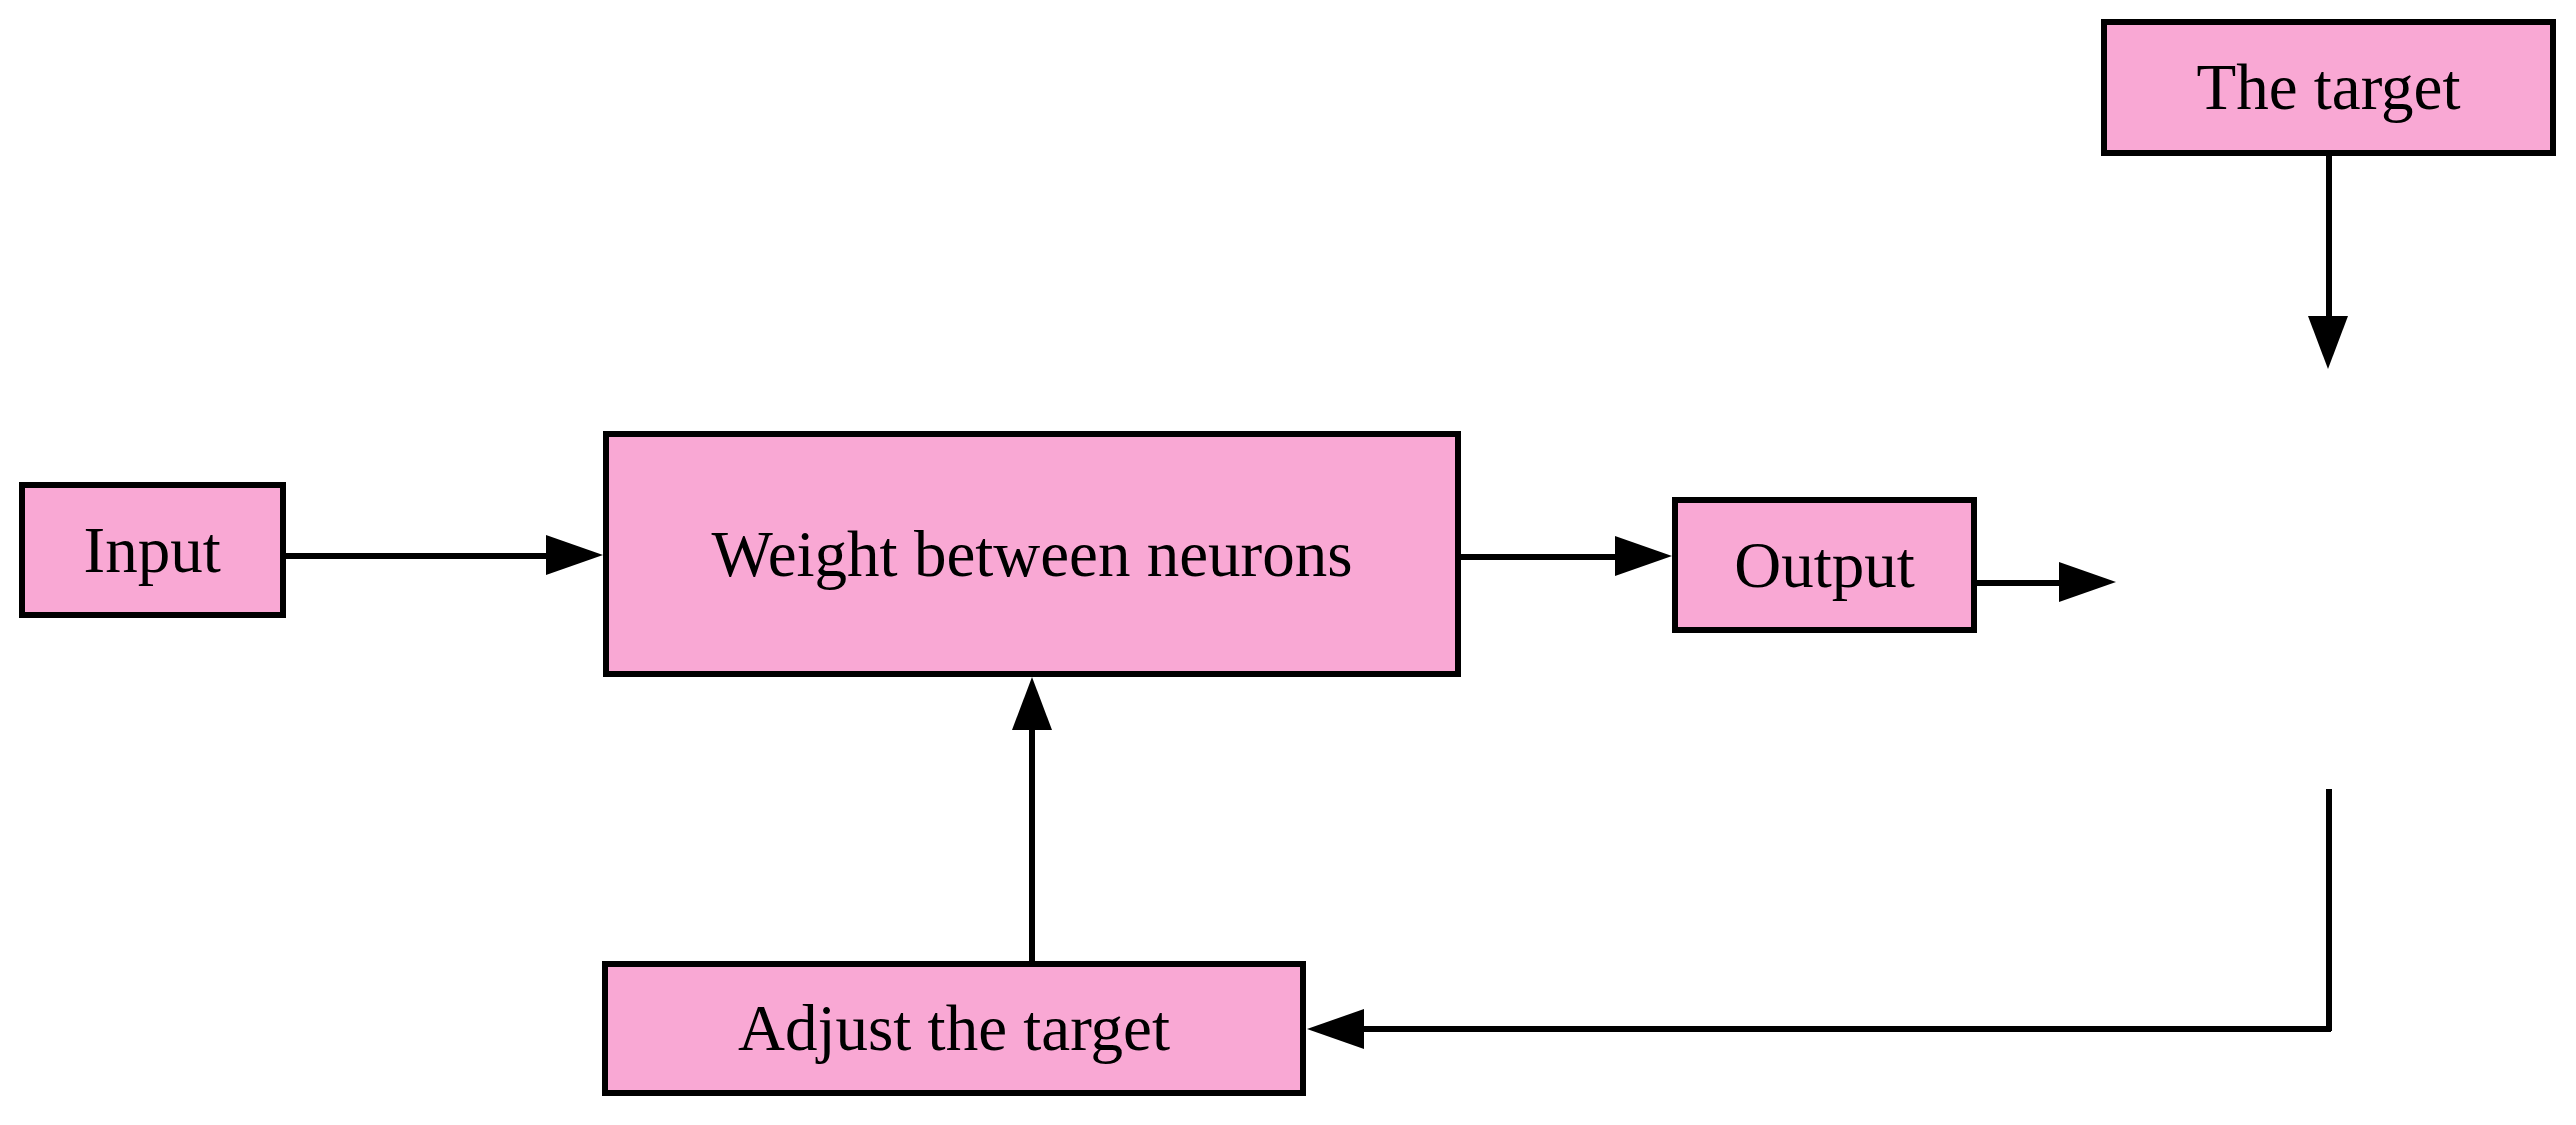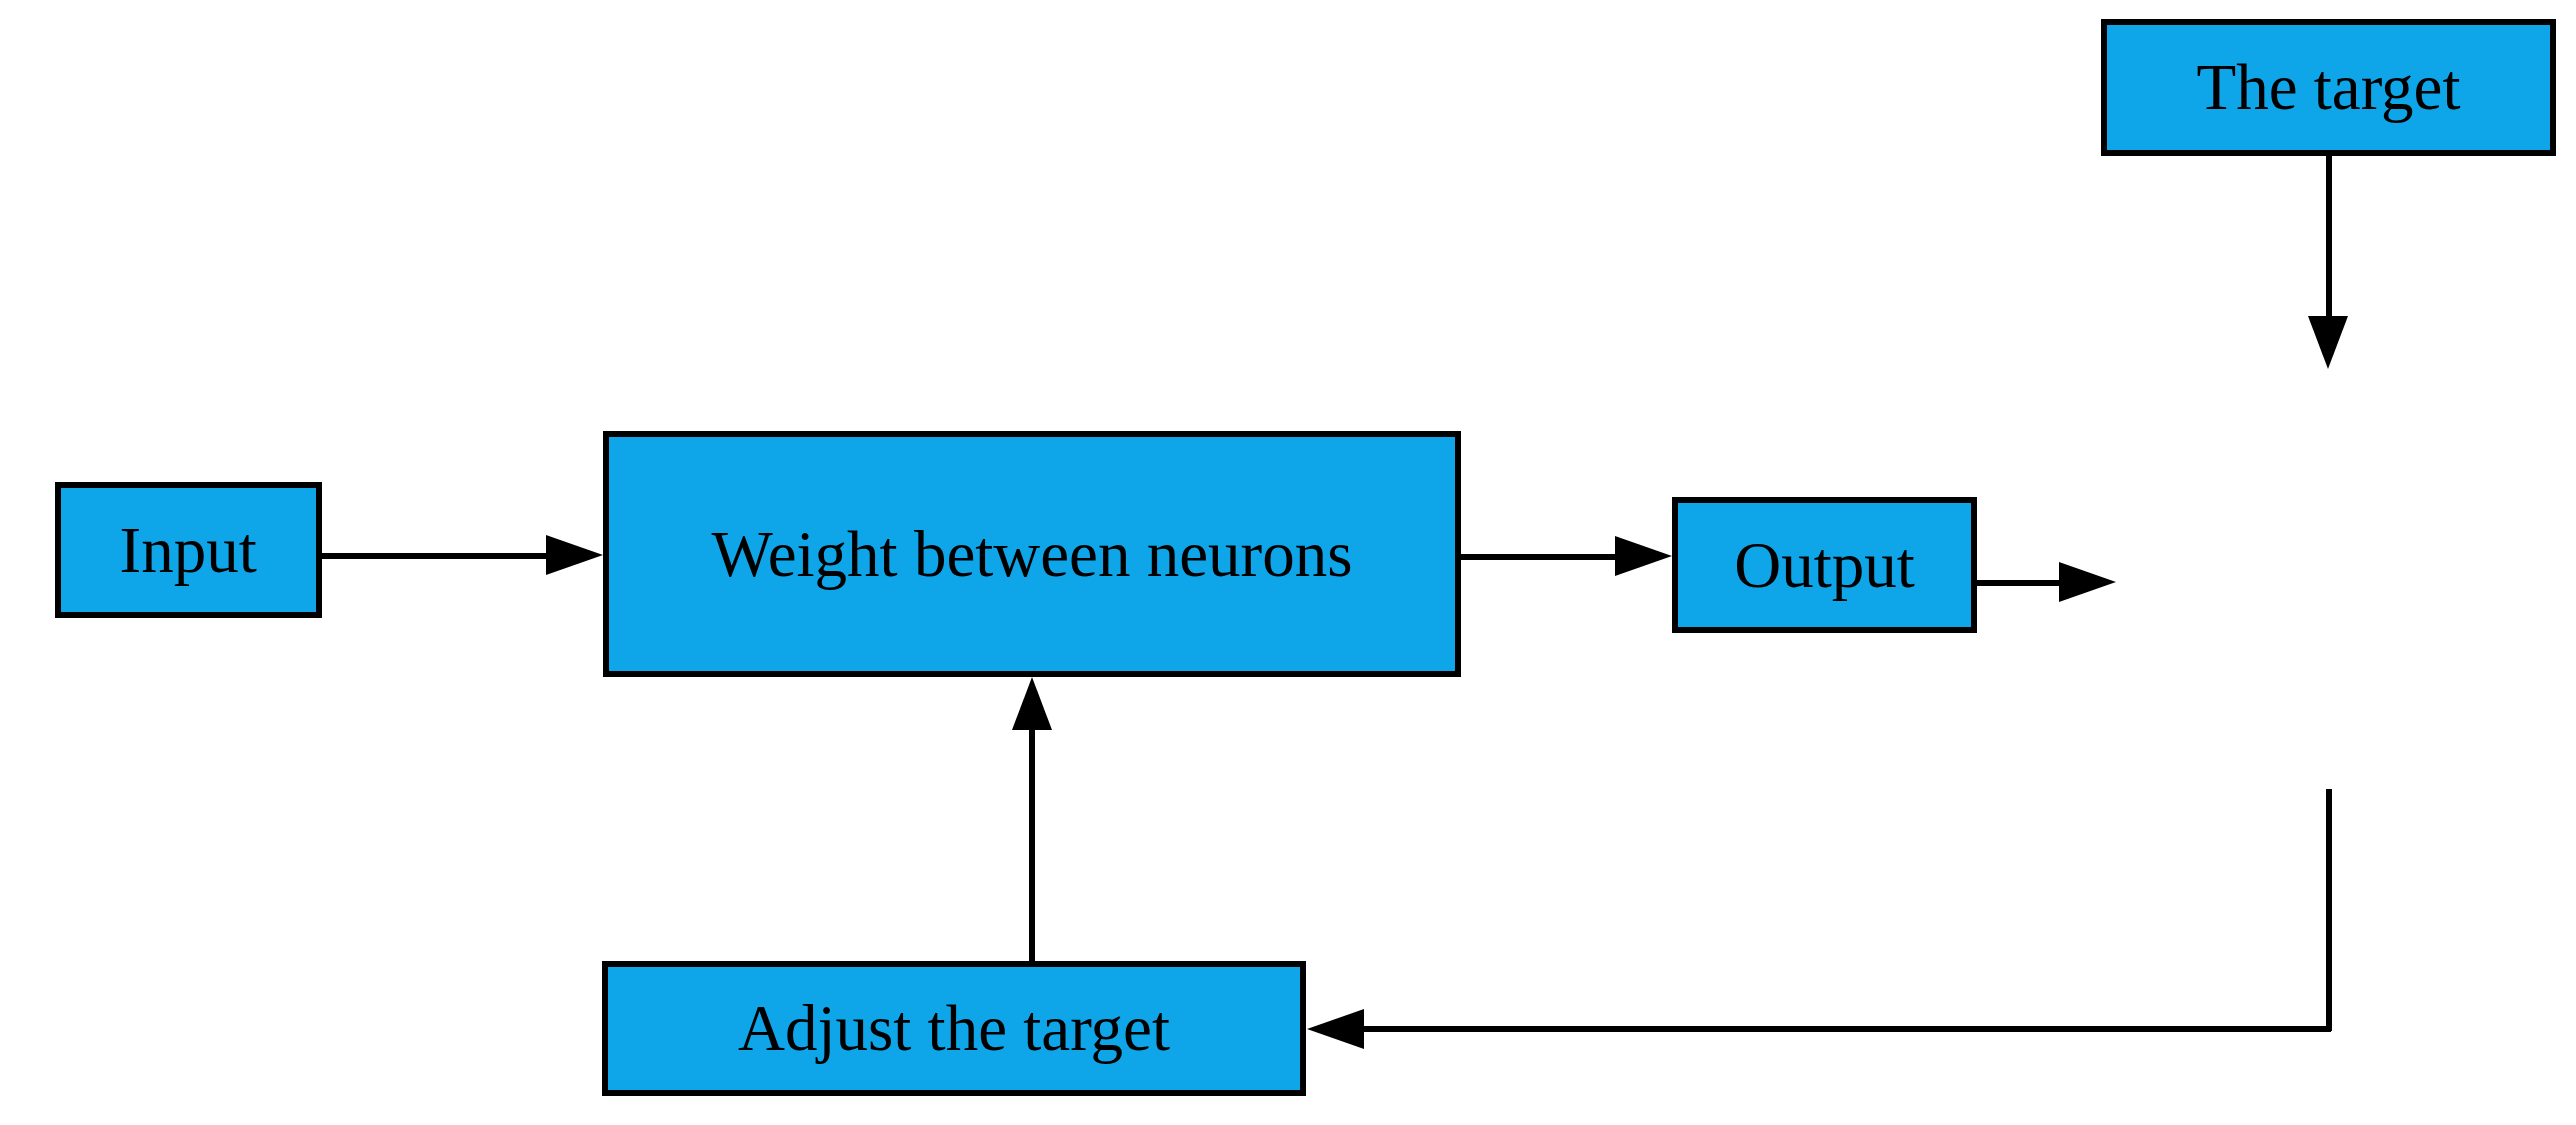--- a/index.html
+++ b/index.html
@@ -11,21 +11,21 @@
     position: relative;
     width: 2576px;
     height: 1125px;
     background: #ffffff;
     overflow: hidden;
     font-family: "Liberation Serif", serif;
   }
   .node {
     position: absolute;
     box-sizing: border-box;
-    background: #0ea5e9;
+    background: #f9a8d4;
     border: 6.5px solid #000000;
     display: flex;
     align-items: center;
     justify-content: center;
     text-align: center;
     z-index: 2;
   }
   .node .label {
     font-size: 65px;
     line-height: 1;
@@ -65,21 +65,21 @@
     border-left: 20px solid transparent;
     border-right: 20px solid transparent;
     border-bottom: 53px solid #000000;
   }
 </style>
 </head>
 <body>
 
 <div class="canvas">
 
-  <div class="node" style="left:18.6px; top:482px; width:267px; height:136px;margin-left:36px;">
+  <div class="node" style="left:18.6px; top:482px; width:267px; height:136px;">
     <span class="label">Input</span>
   </div>
 
   <div class="node" style="left:1672px; top:497px; width:305px; height:136px;">
     <span class="label">Output</span>
   </div>
 
   <div class="node" style="left:603px; top:431px; width:858px; height:246px;">
     <span class="label">Weight between neurons</span>
   </div>

